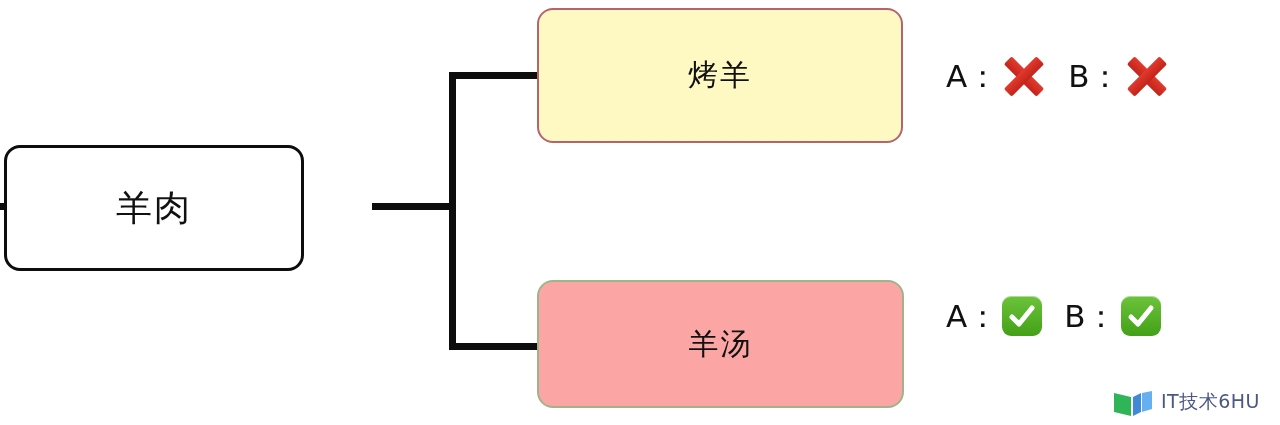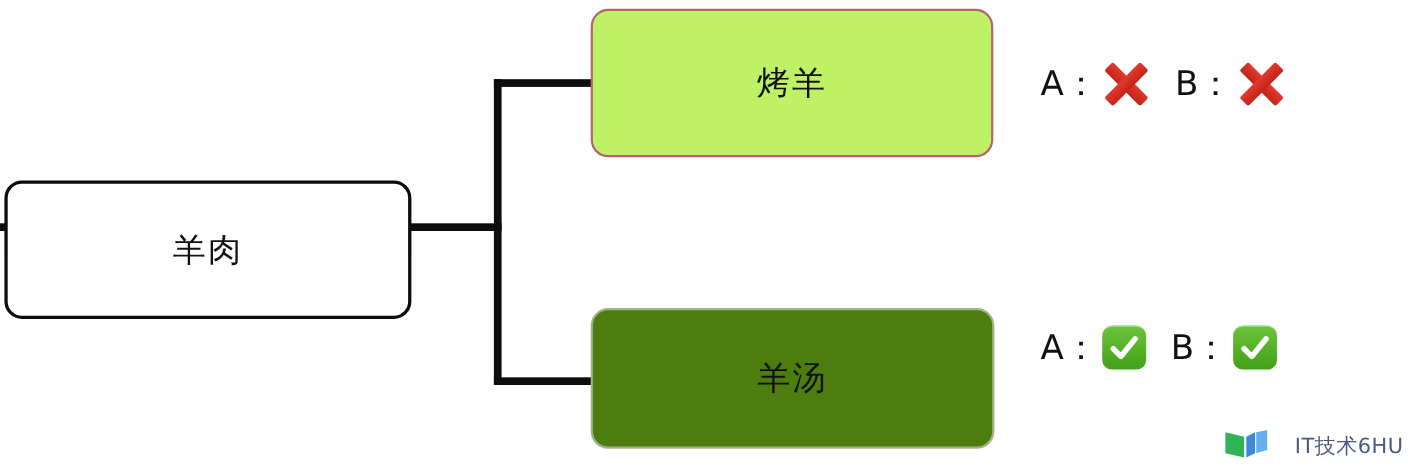--- a/index.html
+++ b/index.html
@@ -27,44 +27,43 @@
     justify-content: center;
     border-radius: 16px;
     letter-spacing: 2px;
     color: #111111;
     font-weight: 400;
   }
 
   .node-root {
     left: 4px;
     top: 145px;
-    width: 370px;
+    width: 300px;
     height: 126px;
     background: #ffffff;
     border: 3.5px solid #0d0d0d;
-    font-size: 30px;
-    margin-top: 19px;
+    font-size: 36px;
   }
 
   .node-roast {
     left: 537px;
     top: 8px;
     width: 366px;
     height: 135px;
-    background: #bef264;
+    background: #fef9c3;
     border: 2.5px solid #b5646e;
     font-size: 30px;
   }
 
   .node-soup {
     left: 537px;
     top: 280px;
     width: 367px;
     height: 128px;
-    background: #4d7c0f;
+    background: #fca5a5;
     border: 2.5px solid #9eb58c;
     font-size: 30px;
   }
 
   
   .conn {
     position: absolute;
     background: #0d0d0d;
   }
   
@@ -145,23 +144,22 @@
     box-shadow: inset 0 1px 0 rgba(255,255,255,.45);
   }
   .mark-check svg { position: absolute; left: 0; top: 0; }
 
   
   .watermark {
     position: absolute;
     left: 1112px;
     top: 389px;
     display: flex;
-    align-items: flex-end;
+    align-items: flex-start;
     opacity: .92;
-    gap: 16px;
   }
   .wm-logo {
     width: 42px;
     height: 30px;
     margin-right: 7px;
   }
   .wm-text {
     font-size: 19px;
     color: #3b4a7a;
     letter-spacing: 0.5px;

